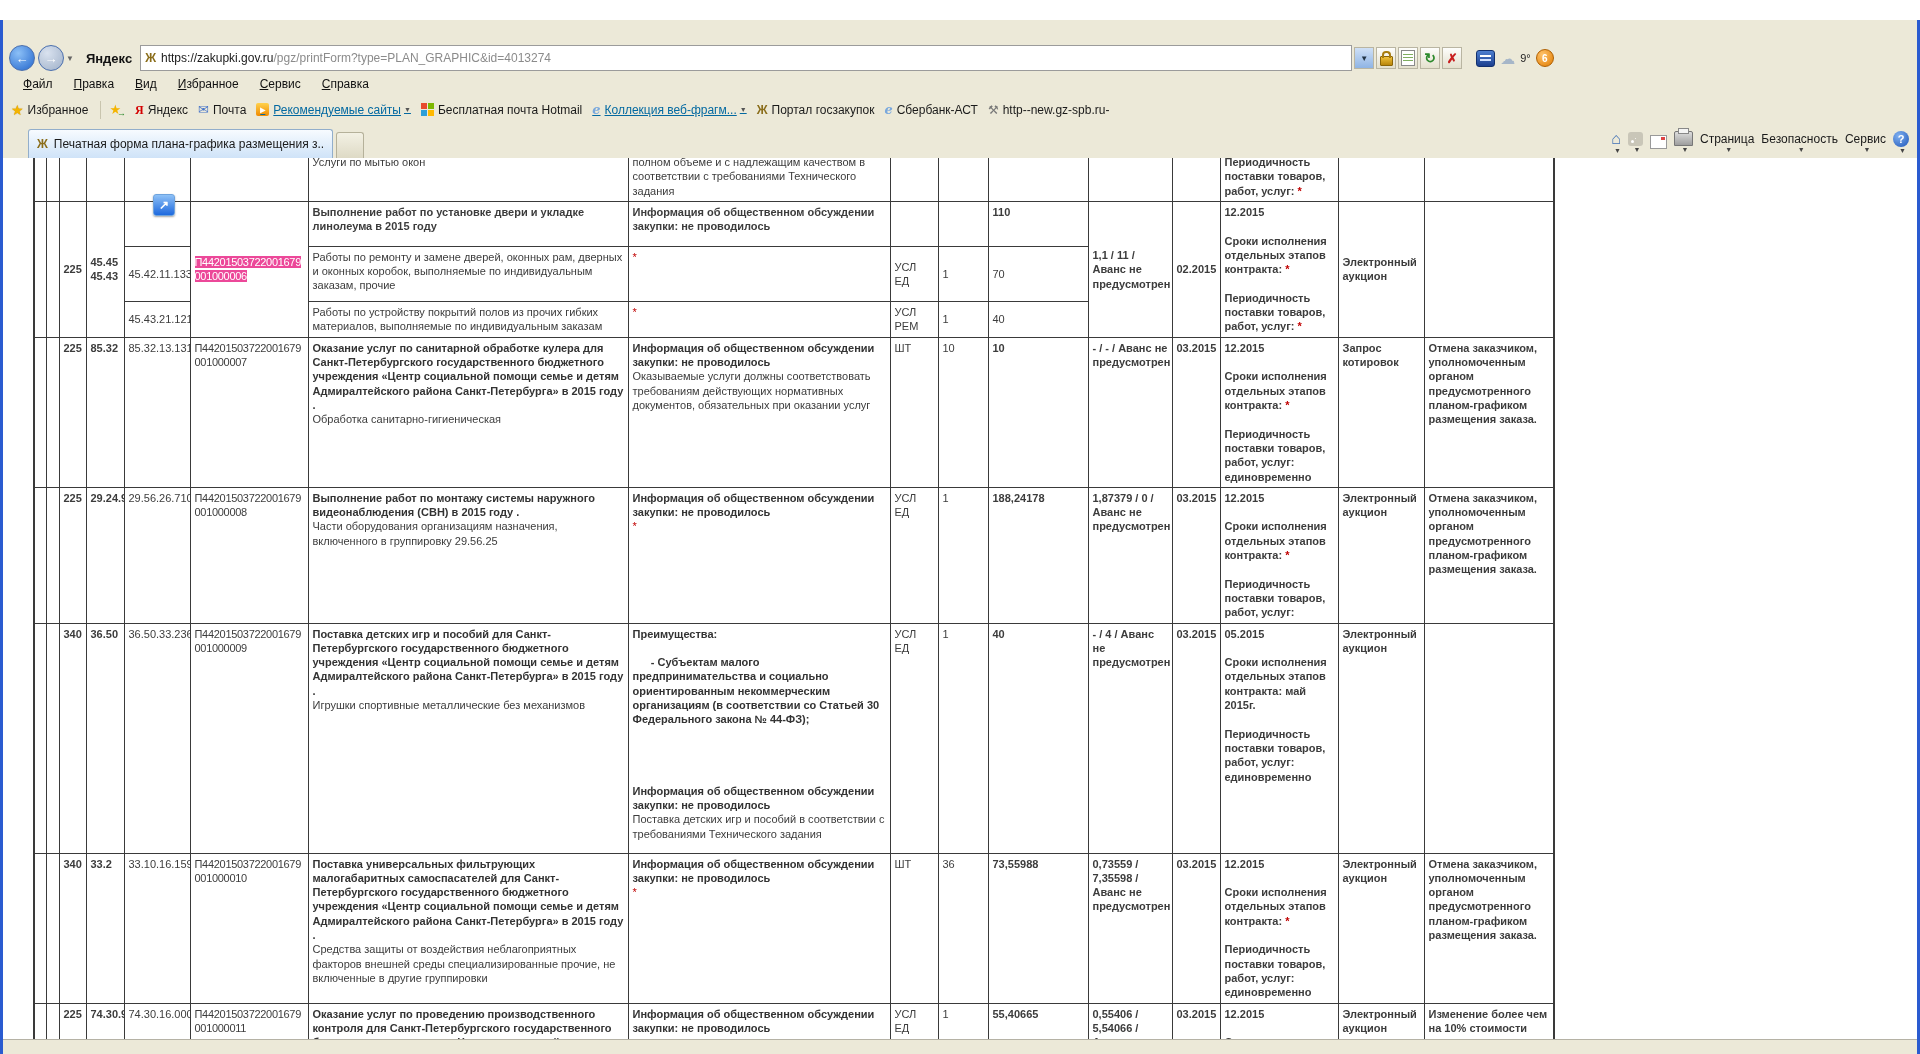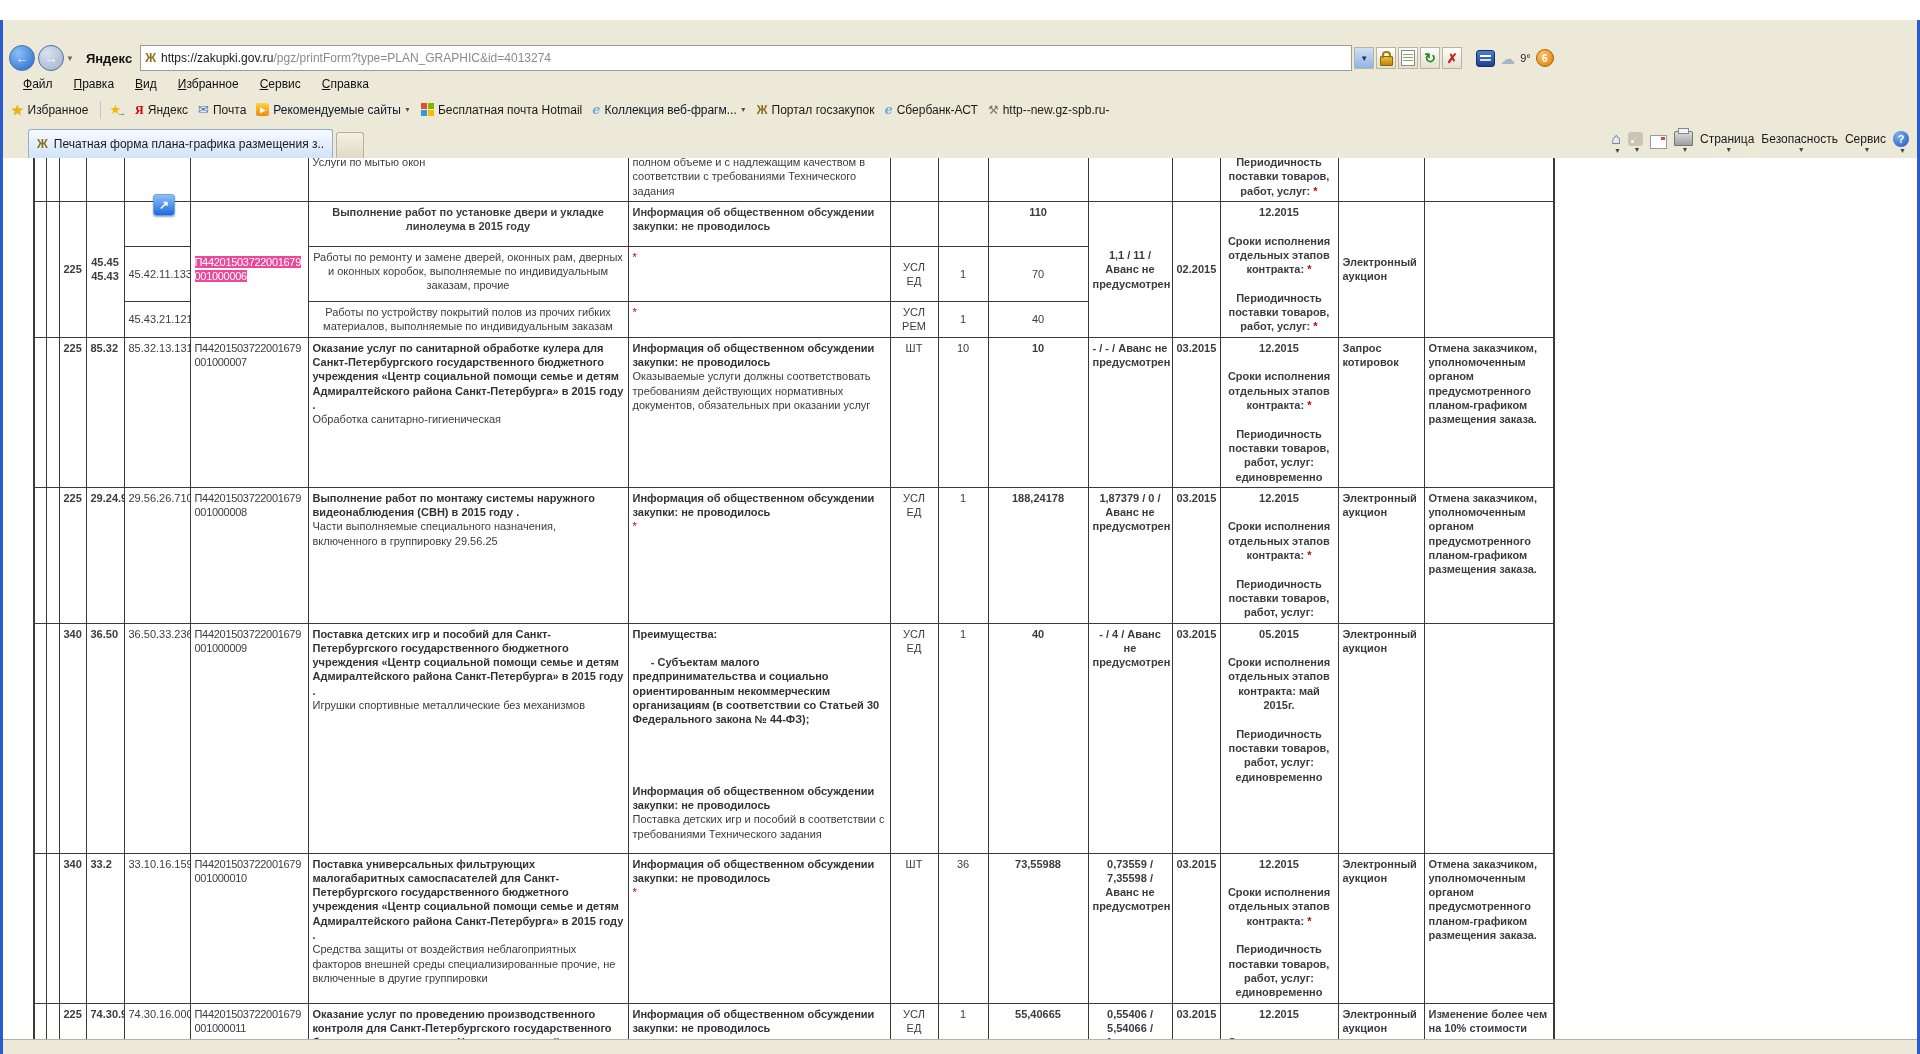--- a/index.html
+++ b/index.html
@@ -66,21 +66,21 @@
   .star-add:after{content:"→";position:absolute;right:-5px;bottom:-2px;color:#2d8a2d;font-size:9px;font-weight:bold;}
   .ya-ic{color:#d40000;font-weight:bold;font-size:12px;font-family:"Liberation Serif",serif;}
   .mail-ic{color:#4a77c9;font-size:13px;}
   .b-ic{width:13px;height:13px;background:linear-gradient(180deg,#ffd24d,#f08a00);border-radius:2px;
     color:#fff;font-size:10px;font-weight:bold;display:flex;align-items:center;justify-content:center;}
   .msflag{width:13px;height:13px;display:grid;grid-template-columns:6px 6px;grid-template-rows:6px 6px;gap:1px;}
   .msflag i{display:block;}
   .ie-gray{font-family:"DejaVu Serif",serif;font-style:italic;font-weight:bold;color:#79a8dd;font-size:13px;}
   .eagle-ic{color:#8a6d1a;font-weight:bold;font-size:12px;}
   .gavel-ic{color:#777;font-size:12px;}
-  .gray-label{color:#0f172a;}
+  .gray-label{color:#0369a1;text-decoration:underline;}
   .drop-s{font-size:7px;color:#555;margin-left:3px;}
   .sep-v{width:1px;height:18px;background:#c9c5ae;margin:0 8px 0 2px;}
   
   .tabrow{position:absolute;top:104px;left:0;right:0;height:34px;background:#ece9d8;border-bottom:1px solid #c7c3ad;}
   .tab{position:absolute;left:25px;top:5px;width:305px;height:29px;
     background:linear-gradient(180deg,#f7fbff,#cfe3f8);border:1px solid #92aecb;border-bottom:none;
     border-radius:3px 3px 0 0;display:flex;align-items:center;padding:0 8px;box-sizing:border-box;}
   .tab .txt{font-size:12px;color:#1a1a1a;margin-left:6px;white-space:nowrap;overflow:hidden;}
   .newtab{position:absolute;left:333px;top:8px;width:26px;height:26px;
     background:linear-gradient(180deg,#f3f1e4,#ddd9c4);border:1px solid #b5b19a;border-bottom:none;border-radius:3px 3px 0 0;}
@@ -98,21 +98,21 @@
     color:#fff;font-size:11px;font-weight:bold;display:flex;align-items:center;justify-content:center;}
   .dd{font-size:7px;color:#444;margin-left:3px;}
   
   .content{position:absolute;top:138px;left:0;right:0;bottom:14px;background:#fff;overflow:hidden;}
   .table-clip{position:absolute;left:30px;top:0;right:0;bottom:0;overflow:hidden;}
   table.pg{border-collapse:collapse;table-layout:fixed;width:1520px;margin-top:-8px;
     border:2px solid #3a3a3a;background:#fff;}
   table.pg td{border:1px solid #3a3a3a;padding:3px 4px;vertical-align:top;font-size:11px;
     line-height:1.3;color:#3c3c3c;overflow:hidden;box-sizing:border-box;}
   .b{font-weight:bold;color:#333;}
-  .tc{text-align:center;}
+  .tc{text-align:left;}
   .mid{vertical-align:middle !important;}
   .pre{white-space:pre-wrap;}
   .nn{}
   .red{color:#c00000;}
   .sel{background:#ec4899;color:#fff;}
   .idcell{font-size:9.5px;letter-spacing:-0.3px;word-wrap:break-word;}
   .okpd{font-size:10px;color:#4a4a4a;}
   .num{font-size:11px;margin-top:8px;}
   tr.r0 td{height:48px;}  tr.r1a td{height:45px;} tr.r1b td{height:55px;} tr.r1c td{height:36px;}
   tr.r2 td{height:125px;} tr.r3 td{height:95px;}  tr.r4 td{height:230px;} tr.r5 td{height:130px;}
@@ -391,21 +391,21 @@
 
         <tr class="r3">
           <td></td>
           <td></td>
           <td class="num b">225</td>
           <td class="b">29.24.9</td>
           <td class="okpd">29.56.26.710</td>
           <td class="idcell">П44201503722001679001000008</td>
           <td>
                 <div class="b">Выполнение работ по монтажу системы наружного видеонаблюдения (СВН) в 2015 году .</div>
-                <div class="nn">Части выполняемые специального назначения, включенного в группировку 29.56.25</div>
+                <div class="nn">Части оборудования организациям назначения, включенного в группировку 29.56.25</div>
               </td>
           <td class="star-red">
                 <div class="b">Информация об общественном обсуждении закупки: не проводилось</div>
                 <div class="nn"><span class="red">*</span></div>
               </td>
           <td class="tc">УСЛ ЕД</td>
           <td class="tc">1</td>
           <td class="b tc">188,24178</td>
           <td class="b tc">1,87379  /  0  /  Аванс не предусмотрен</td>
           <td class="b tc">03.2015</td>

